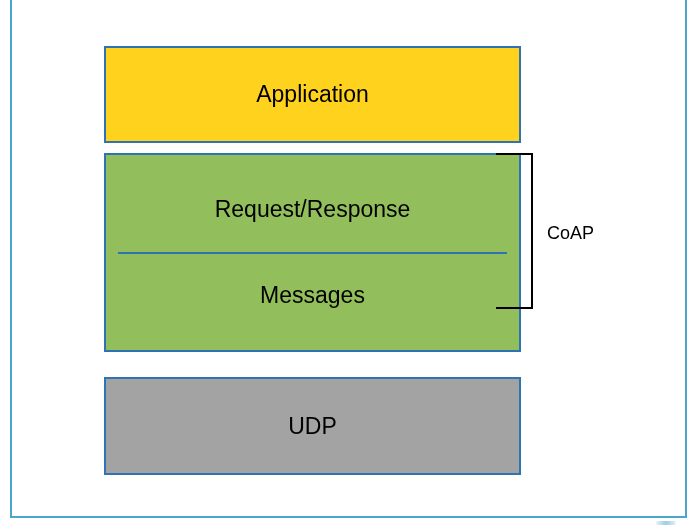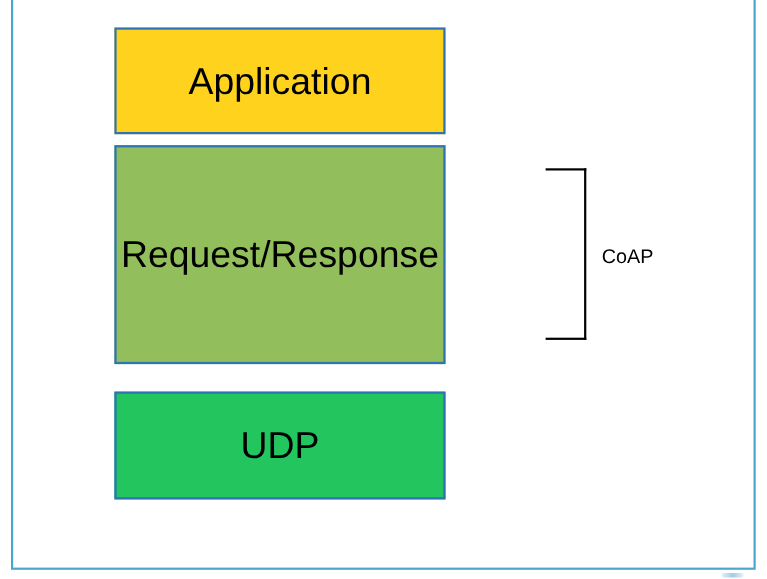--- a/index.html
+++ b/index.html
@@ -21,28 +21,29 @@
     top: -6px;
     width: 677px;
     height: 524px;
     border: 2px solid #4BA6CE;
     box-sizing: border-box;
     background: #ffffff;
   }
   .box {
     position: absolute;
     left: 104px;
-    width: 301px;
+    width: 417px;
     box-sizing: border-box;
     border: 2px solid #2E74B5;
     display: flex;
     align-items: center;
     justify-content: center;
-    font-size: 34px;
+    font-size: 23px;
     line-height: 1;
+    margin-top: 21px;
   }
   .box-application {
     top: 25px;
     height: 97px;
     background: #FFD21E;
   }
   .coap-stack {
     top: 132px;
     height: 199px;
     background: #93BE5C;
@@ -101,23 +102,26 @@
 <div class="frame" style="border-color: rgb(75, 166, 206);"></div>
 
 <div class="box box-application" style="background-color: rgb(255, 210, 30); border-color: rgb(46, 116, 181);">
   <span>Application</span>
 </div>
 
 <div class="box coap-stack" style="background-color: rgb(147, 190, 92); border-color: rgb(46, 116, 181);">
   <div class="coap-half">
     <span>Request/Response</span>
   </div>
+  <div class="coap-half" style="border-top-color: rgb(46, 116, 181);">
+    <span>Messages</span>
+  </div>
 </div>
 
-<div class="box box-udp" style="background-color: #22c55e; border-color: rgb(46, 116, 181);">
+<div class="box box-udp" style="background-color: #a3a3a3; border-color: rgb(46, 116, 181);">
   <span>UDP</span>
 </div>
 
 <div class="bracket" style="border-top-color: rgb(0, 0, 0); border-right-color: rgb(0, 0, 0); border-bottom-color: rgb(0, 0, 0);"></div>
 
 <div class="bracket-label">CoAP</div>
 
 <div class="corner-artifact"></div>
 
 </body></html>

